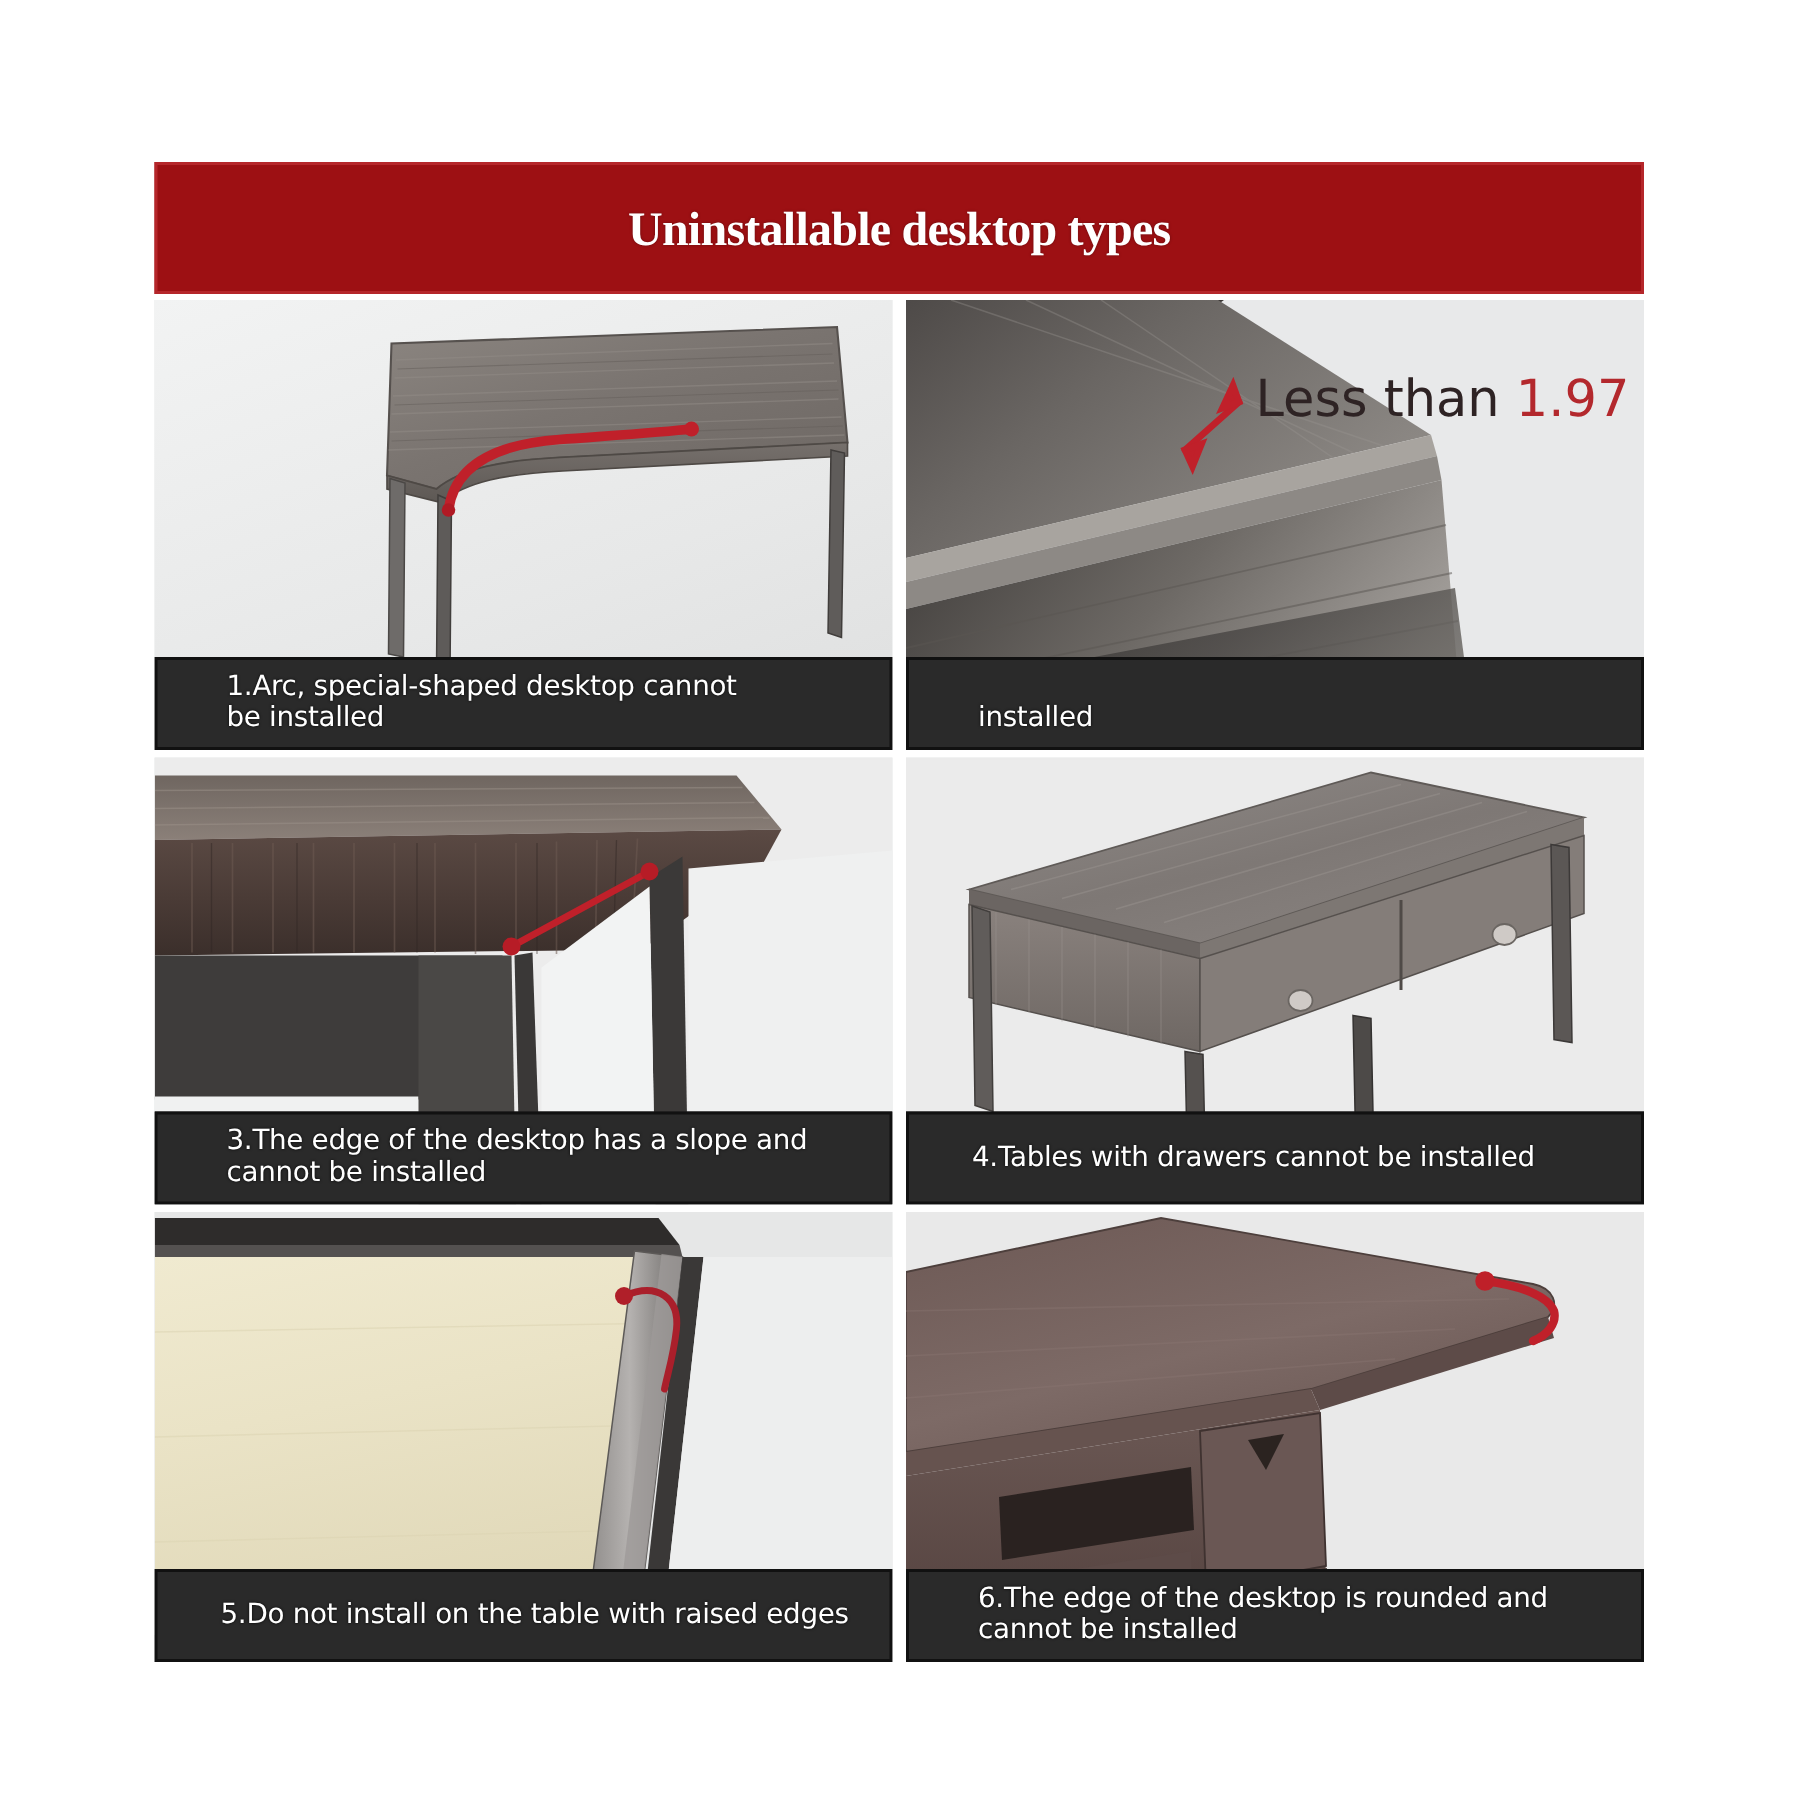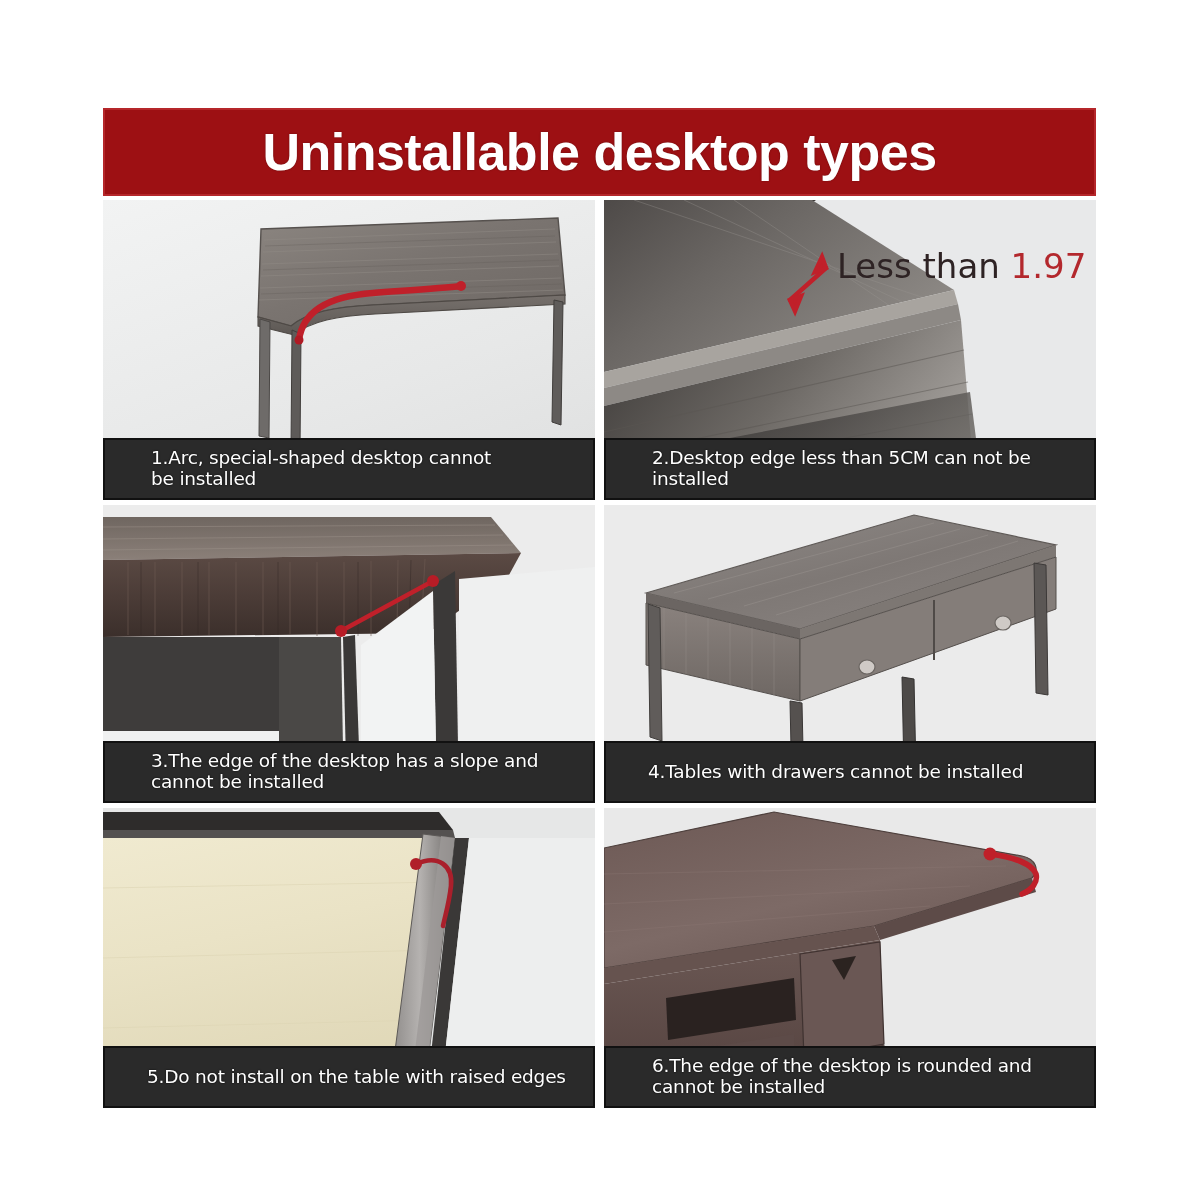--- a/index.html
+++ b/index.html
@@ -31,25 +31,25 @@
     height: 88px;
     background: #9d1013;
     border: 2px solid #b5262a;
     box-sizing: border-box;
     display: flex;
     align-items: center;
     justify-content: center;
   }
   #banner-title {
     color: #ffffff;
-    font-size: 52px;
+    font-size: 32px;
     font-weight: bold;
     letter-spacing: -0.5px;
     text-shadow: 0 0 2px rgba(0,0,0,0.35);
-    font-family: Liberation Sans, sans-serif;
+    font-family: Liberation Serif, serif;
     white-space: nowrap;
   }
 
   
   #grid {
     position: absolute;
     left: 103px;
     top: 200px;
     width: 993px;
     height: 908px;
@@ -270,21 +270,21 @@
             </g>
           </svg>
           <div class="p2-label">
             <span class="t-dark">Less than</span>
             <span class="t-red">1.97</span>
             <span class="t-red">in</span>
           </div>
         </div>
         <div class="caption">
           <div class="caption-text">
-            <span>2.Desktop edge less than 5CM can not be</span><br>
+            <br>
             <span>installed</span>
           </div>
         </div>
       </div>
     </div>
 
     <div class="row r1">
 
       <div class="cell left">
         <div class="photo">

